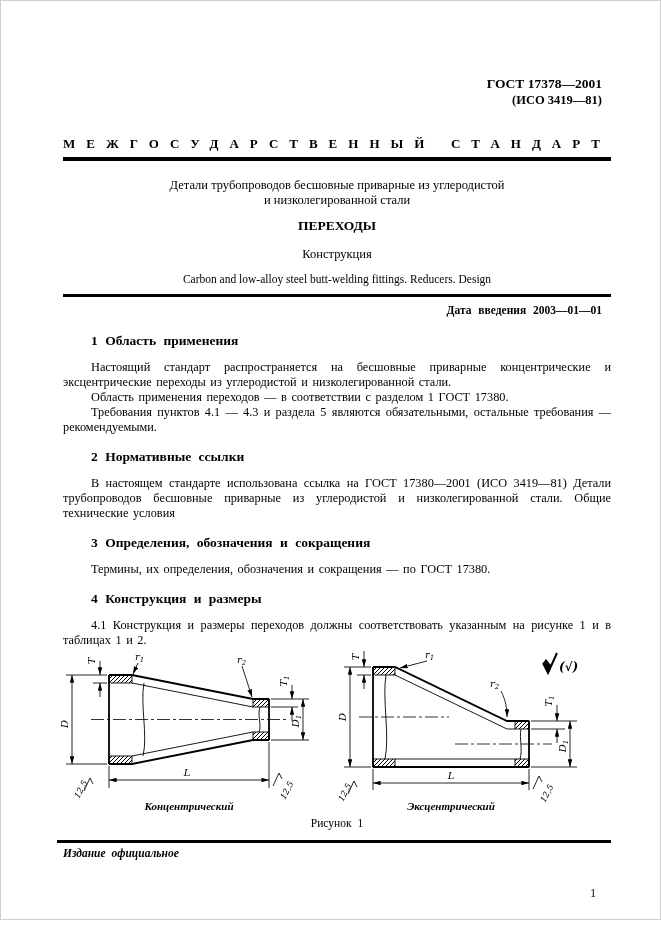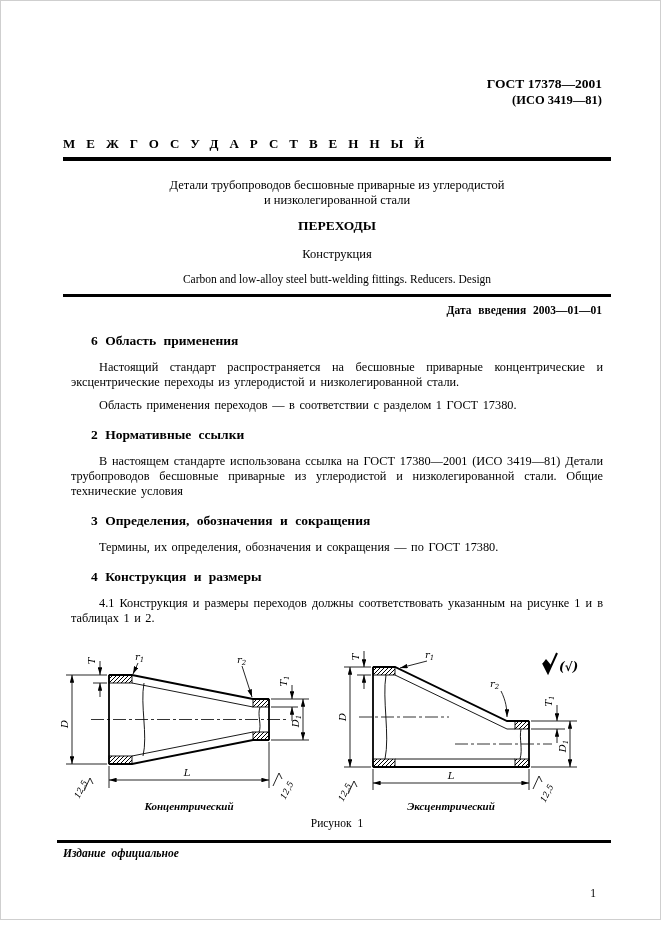--- a/index.html
+++ b/index.html
@@ -23,21 +23,21 @@
   .t-aspect{font-weight:normal;font-size:12.5px;margin-top:13px;}
   .t-en{font-size:11.5px;margin-top:11px;font-weight:normal;}
   .rule-top{position:absolute;left:62px;top:293px;width:548px;height:3px;background:#000;}
   .eff-date{position:absolute;right:58px;top:303px;font-weight:bold;font-size:11.5px;word-spacing:4px;}
   .content{position:absolute;left:62px;top:332px;width:548px;font-size:12.3px;line-height:15px;}
   .content h2{
     font-size:13.5px;font-weight:bold;margin:14px 0 12px 0;padding-left:28px;
     word-spacing:4px;line-height:15px;
   }
   .content h2:first-child{margin-top:0;}
-  .content p{margin:8px;text-indent:28px;text-align:justify;word-spacing:1.5px;}
+  .content p{margin:0;text-indent:28px;text-align:justify;word-spacing:1.5px;}
   .figure{position:absolute;left:56px;top:646px;width:556px;height:170px;display:flex;justify-content:space-between;}
   .fig-caption{position:absolute;left:62px;top:816px;width:548px;text-align:center;font-size:11.5px;word-spacing:3px;}
   .rule-bottom{position:absolute;left:56px;top:839px;width:554px;height:3px;background:#000;}
   .edition{position:absolute;left:62px;top:846px;font-weight:bold;font-style:italic;font-size:11.5px;word-spacing:3px;}
   .pagenum{position:absolute;right:64px;top:886px;font-size:11.5px;}
   
   svg{display:block;}
   .ol{stroke:#000;stroke-width:1.8;fill:none;}
   .tl{stroke:#000;stroke-width:0.9;fill:none;}
   .cl{stroke:#000;stroke-width:0.8;fill:none;stroke-dasharray:13 3 3 3;}
@@ -54,39 +54,41 @@
 
 <div class="page">
 
   <div class="codes">
     <div class="l1">ГОСТ 17378—2001</div>
     <div class="l2">(ИСО 3419—81)</div>
   </div>
 
   <div class="stdline">
     <span>МЕЖГОСУДАРСТВЕННЫЙ</span>
+    <span>СТАНДАРТ</span>
   </div>
 
   <div class="titleblock">
     <div class="t-ru">
       <div>Детали трубопроводов бесшовные приварные из углеродистой</div>
       <div>и низколегированной стали</div>
     </div>
     <div class="t-subject">ПЕРЕХОДЫ</div>
     <div class="t-aspect">Конструкция</div>
     <div class="t-en">Carbon and low-alloy steel butt-welding fittings. Reducers. Design</div>
   </div>
 
   <div class="rule-top"></div>
   <div class="eff-date">Дата введения 2003—01—01</div>
 
   <div class="content">
-    <h2>6 Область применения</h2>
+    <h2>1 Область применения</h2>
     <p>Настоящий стандарт распространяется на бесшовные приварные концентрические и эксцентрические переходы из углеродистой и низколегированной стали.</p>
     <p>Область применения переходов — в соответствии с разделом 1 ГОСТ 17380.</p>
+    <p>Требования пунктов 4.1 — 4.3 и раздела 5 являются обязательными, остальные требования — рекомендуемыми.</p>
 
     <h2>2 Нормативные ссылки</h2>
     <p>В настоящем стандарте использована ссылка на ГОСТ 17380—2001 (ИСО 3419—81) Детали трубопроводов бесшовные приварные из углеродистой и низколегированной стали. Общие технические условия</p>
 
     <h2>3 Определения, обозначения и сокращения</h2>
     <p>Термины, их определения, обозначения и сокращения — по ГОСТ 17380.</p>
 
     <h2>4 Конструкция и размеры</h2>
     <p>4.1 Конструкция и размеры переходов должны соответствовать указанным на рисунке 1 и в таблицах 1 и 2.</p>
   </div>

